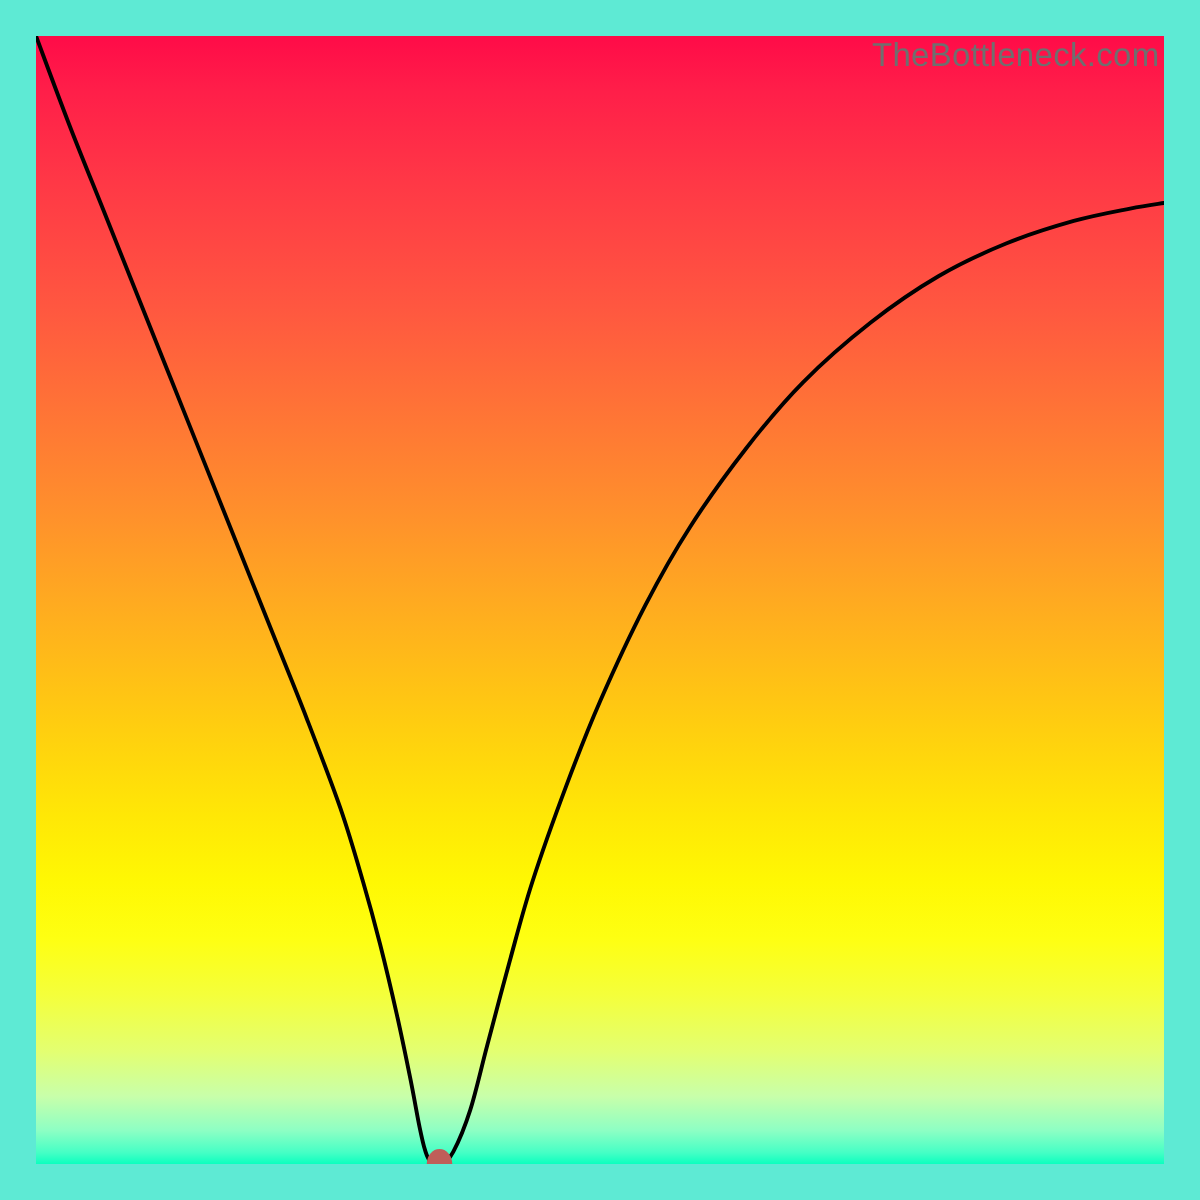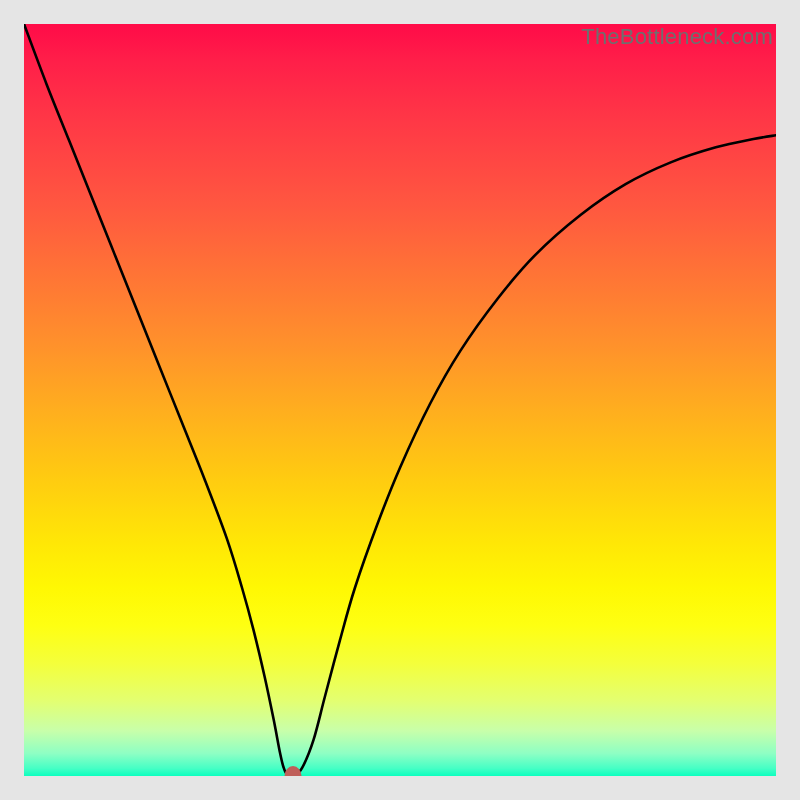--- a/index.html
+++ b/index.html
@@ -8,21 +8,21 @@
     width: 800px;
     height: 800px;
     overflow: hidden;
     background: #000;
     font-family: Arial, Helvetica, sans-serif;
   }
   .frame {
     position: relative;
     width: 800px;
     height: 800px;
-    background: #e5e5e5;
+    background: #5eead4;
   }
   .plot-area {
     position: absolute;
     left: 24px;
     top: 24px;
     width: 752px;
     height: 752px;
     overflow: hidden;
   }
   .gradient-bg {

